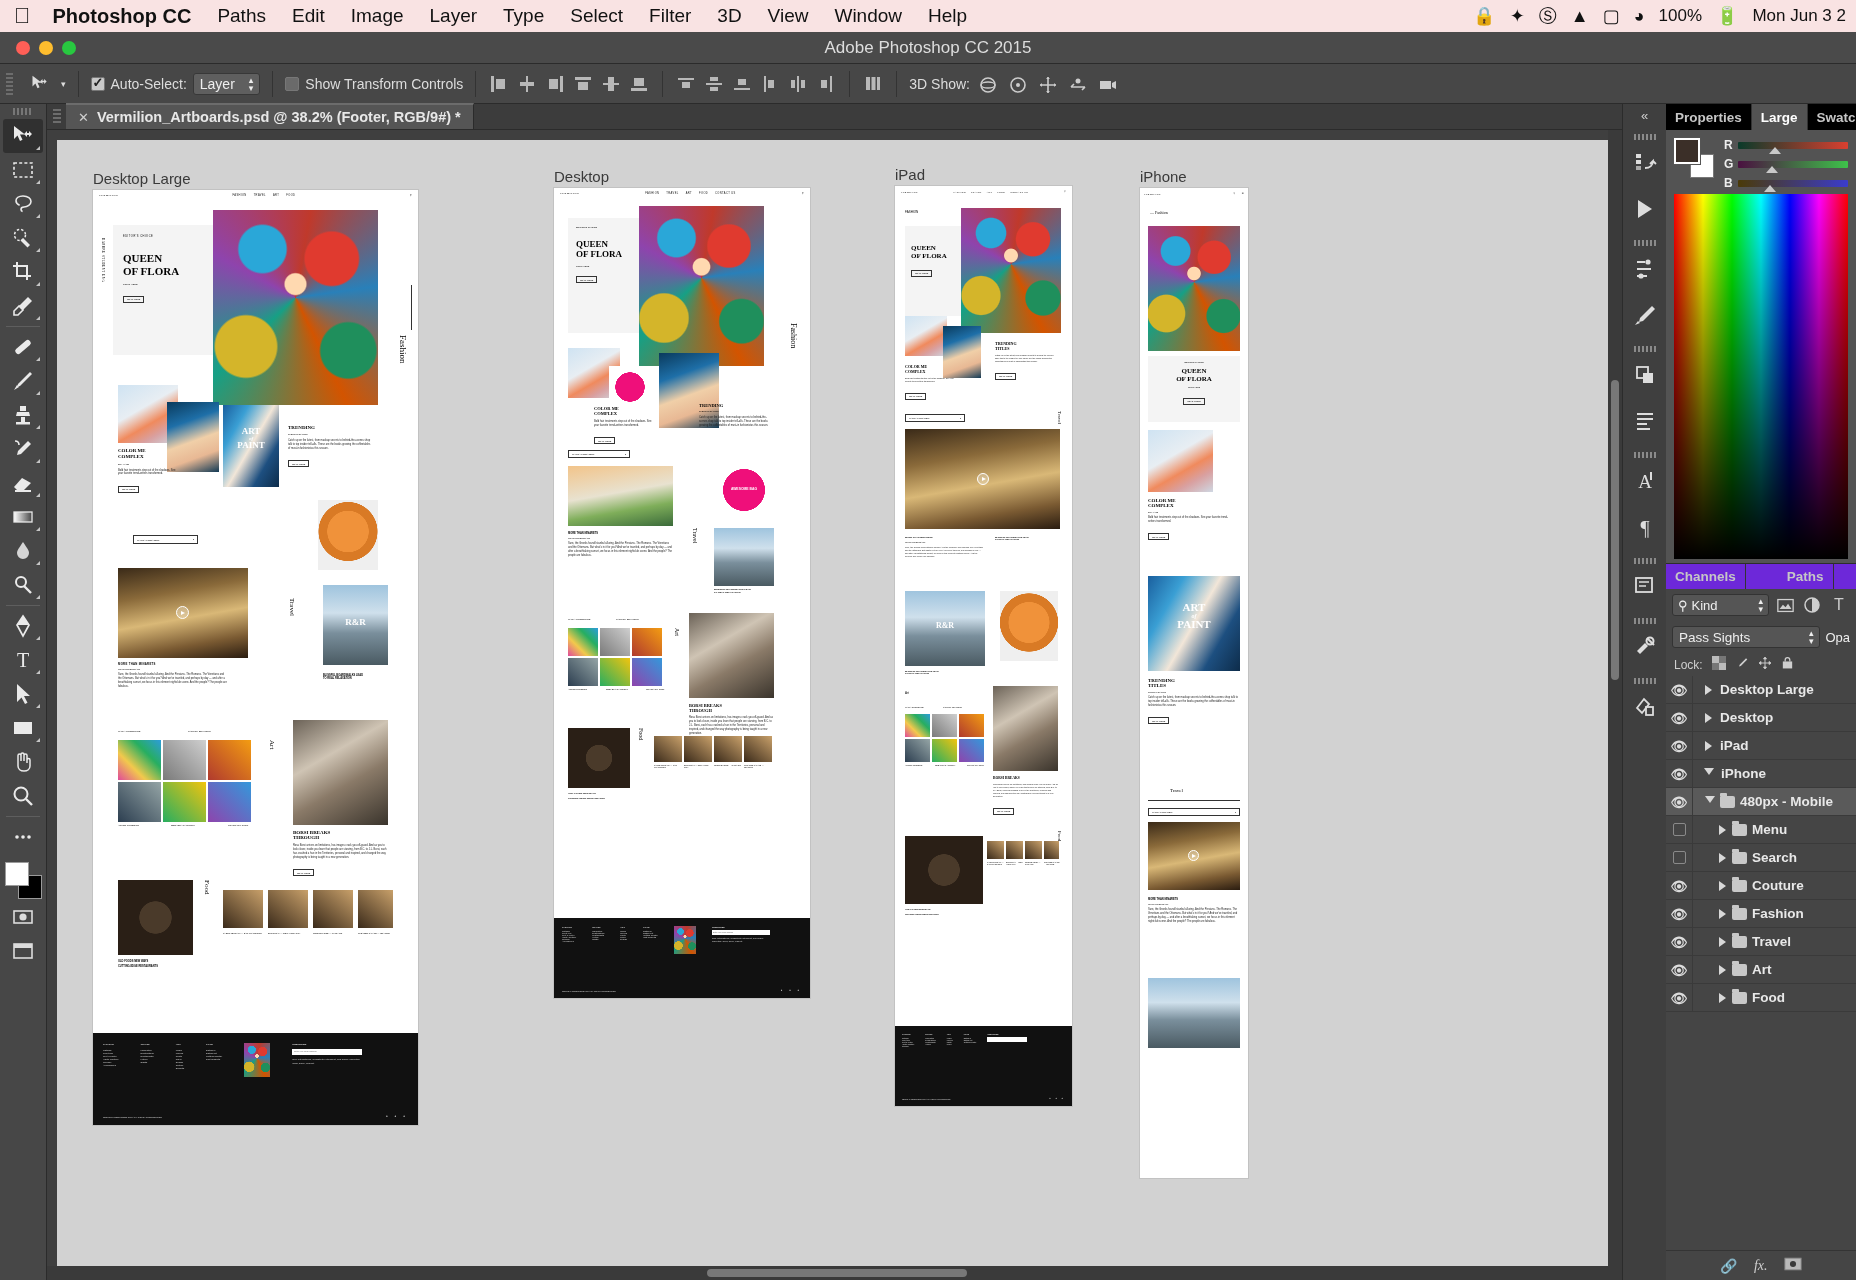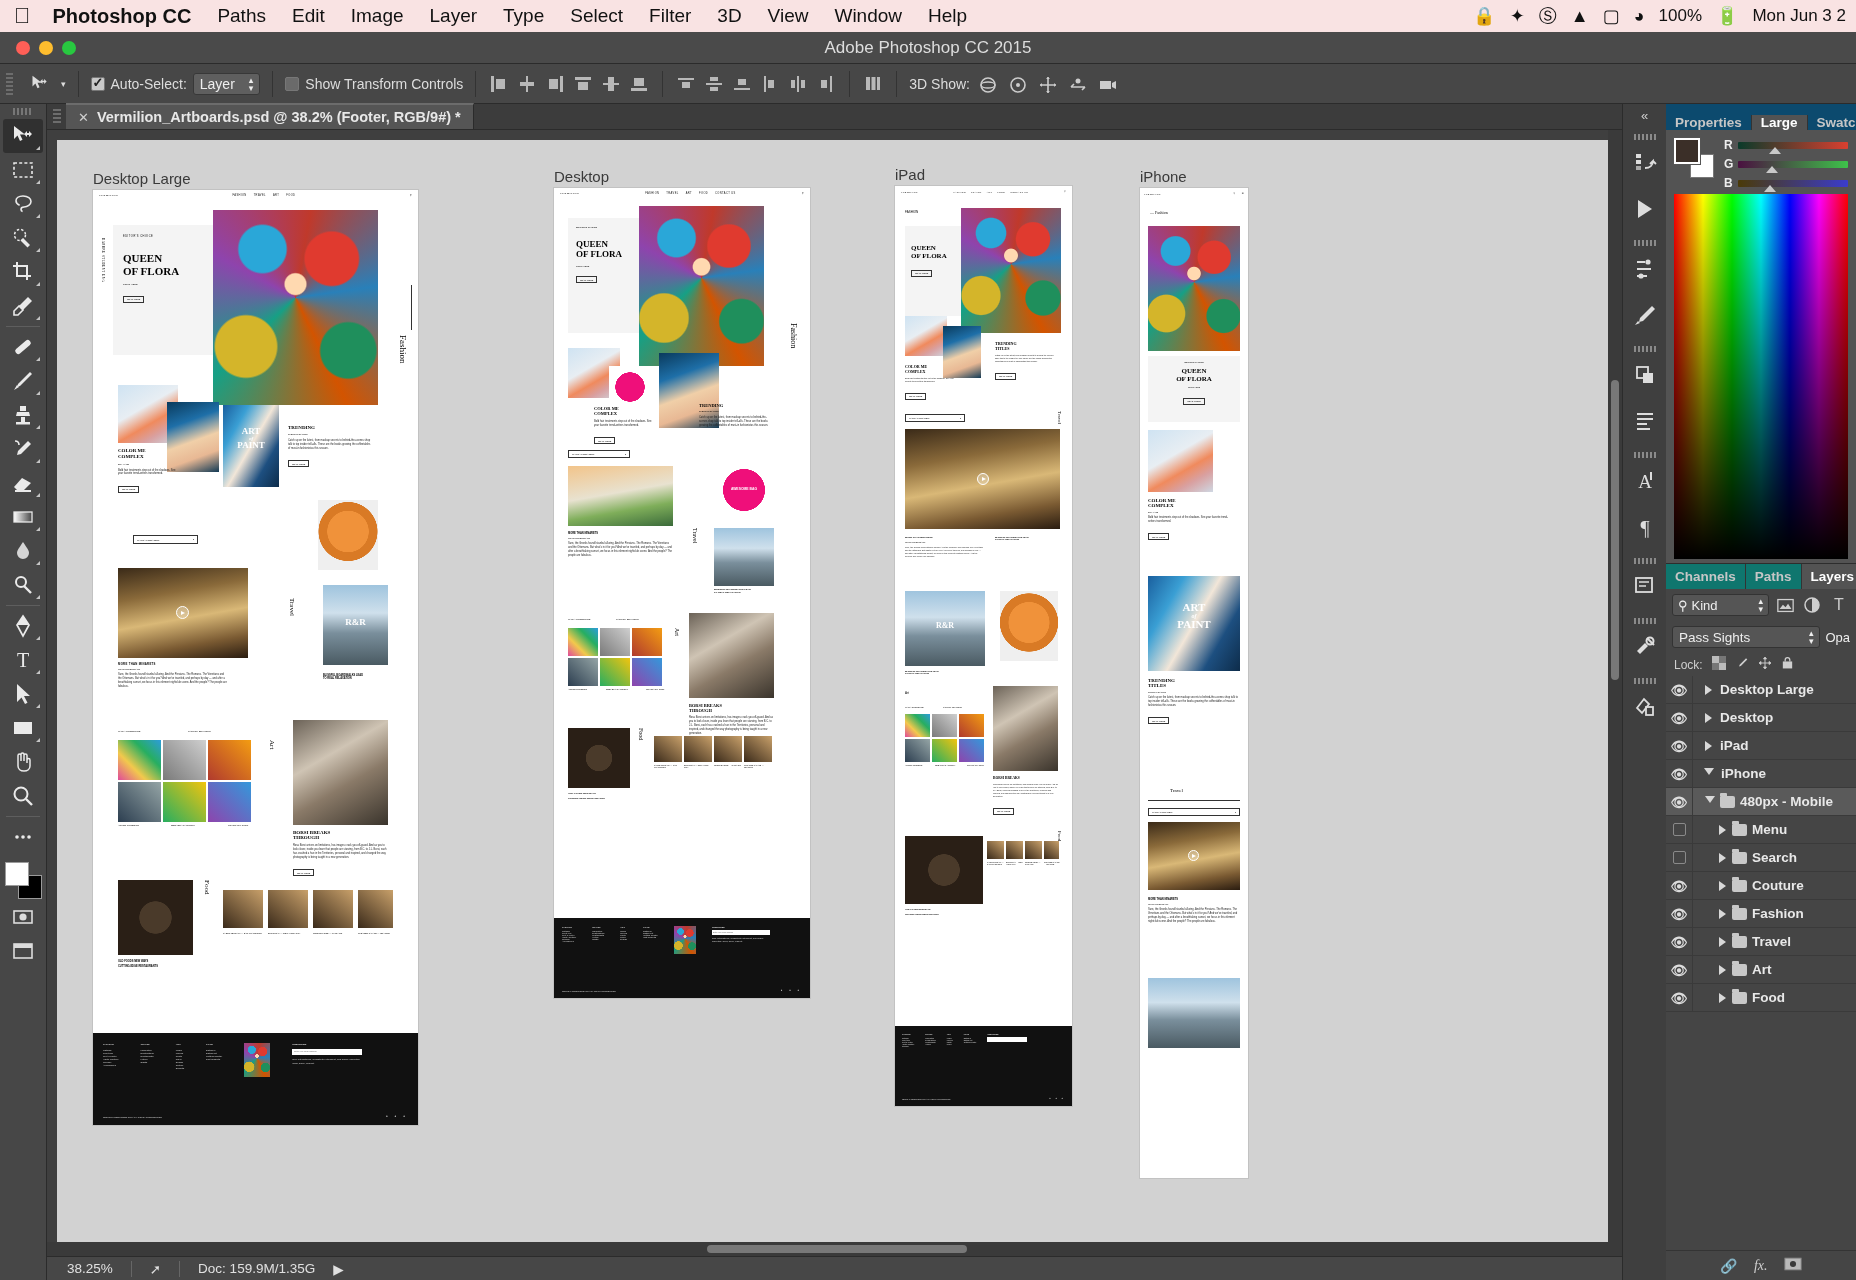--- a/index.html
+++ b/index.html
@@ -131,40 +131,40 @@
   .iconrail { width:44px; background:#3f3f3f; border-left:1px solid #2b2b2b;
      display:flex; flex-direction:column; align-items:center; padding-top:4px; }
   .rail-collapse{ color:#cfcfcf; font-size:13px; height:18px; }
   .railgrip{ width:22px;height:6px;margin-top:8px;
      background:repeating-linear-gradient(90deg,#8a8a8a 0 2px,transparent 2px 4px);}
   .railitem{ width:40px;height:46px; display:flex; align-items:center; justify-content:center;
      color:#d8d8d8; }
   .railitem svg{width:26px;height:26px;}
 
   .panels { width:190px; background:#454545; display:flex; flex-direction:column; }
-  .panel-tabs { height:26px; display:flex; background:#0c4a6e;align-items:flex-end; }
+  .panel-tabs { height:26px; display:flex; background:#000000; }
   .ptab { padding:0 9px; display:flex; align-items:center; font-size:13.5px; color:#c6c6c6;
       font-weight:bold; border-right:1px solid #333; }
   .ptab.active { background:#535353; color:#fff; }
   .colorpanel{ background:#535353; padding:8px 8px 4px 8px; }
   .cp-top{ display:flex; gap:10px; }
   .cp-sw{ position:relative; width:40px; height:40px;}
   .cp-sw .f{position:absolute; left:0;top:0;width:26px;height:26px;background:#3b2f28;border:2px solid #fff; outline:1px solid #555;}
   .cp-sw .b{position:absolute; left:16px;top:16px;width:24px;height:24px;background:#fff;border:1px solid #777;}
   .cp-sl{ flex:1; display:flex; flex-direction:column; gap:5px; }
   .slrow{ display:flex; align-items:center; gap:5px; }
   .slrow b{font-size:12px;color:#eee;width:9px;}
   .track{ flex:1; height:7px; border-radius:1px; position:relative;}
   .track .knob{ position:absolute; top:5px; width:0;height:0;
      border-left:6px solid transparent;border-right:6px solid transparent;border-bottom:7px solid #c9c9c9;}
   .spectrum{ height:365px; margin:4px 0 0 0;
      background:
       linear-gradient(to bottom, rgba(255,255,255,0) 0%, #000 100%),
       linear-gradient(to right,#f00,#ff0,#0f0,#0ff,#00f,#f0f,#f00);}
-  .panel-tabs2{ height:26px; display:flex; background:#0f766e; border-top:1px solid #2d2d2d;}
+  .panel-tabs2{ height:26px; display:flex; background:#6d28d9; border-top:1px solid #2d2d2d;gap:32px;}
   .layerspanel{ background:#454545; flex:1; display:flex; flex-direction:column;}
   .lp-row{ display:flex; align-items:center; gap:5px; padding:5px 6px; }
   .kindsel{ flex:1; background:#555; border:1px solid #333; border-radius:3px;
      display:flex; align-items:center; justify-content:space-between; padding:2px 5px;
      color:#eee; font-size:13px;}
   .kicon{ width:22px;height:20px; display:flex;align-items:center;justify-content:center; color:#ccc;}
   .blendsel{ flex:1; background:#555;border:1px solid #333;border-radius:3px;
      display:flex;align-items:center;justify-content:space-between;padding:2px 6px;color:#eee;font-size:13.5px;}
   .locks{ display:flex; align-items:center; gap:9px; padding:3px 8px; color:#cfcfcf; font-size:12px;}
   .layerlist{ flex:1; overflow:hidden;}
@@ -951,28 +951,20 @@
         </div>
 
       </div>
       <div class="vscroll">
         <div class="vthumb" style="top:250px;height:300px;"></div>
       </div>
     </div>
     <div class="hscrollbar">
       <div class="hthumb" style="left:660px;width:260px;"></div>
     </div>
-    <div class="statusbar">
-      <span>38.25%</span>
-      <span class="ssep"></span>
-      <span>➚</span>
-      <span class="ssep"></span>
-      <span>Doc: 159.9M/1.35G</span>
-      <span>▶</span>
-    </div>
   </div>
 
   <div class="rightdock">
     <div class="iconrail">
       <div class="rail-collapse">«</div>
       <div class="railgrip"></div>
       <div class="railitem">
           <svg viewBox="0 0 26 26">
             <rect x="4" y="4" width="5" height="4" fill="#ddd"></rect>
             <rect x="4" y="10" width="5" height="4" fill="#ddd"></rect>

